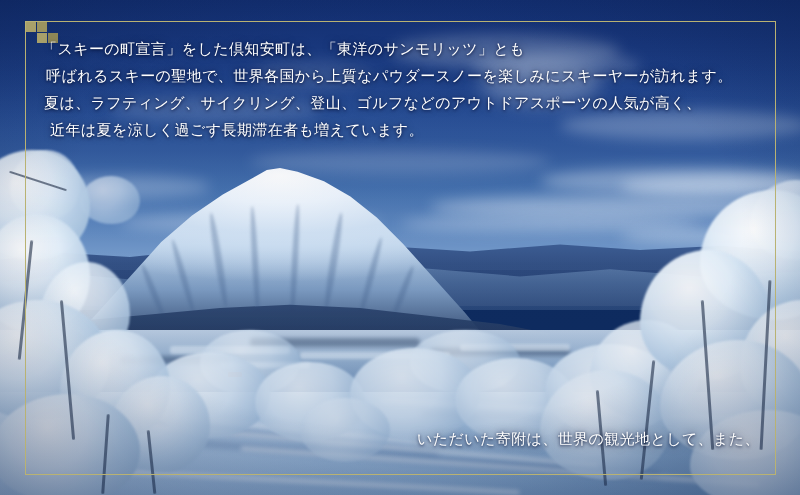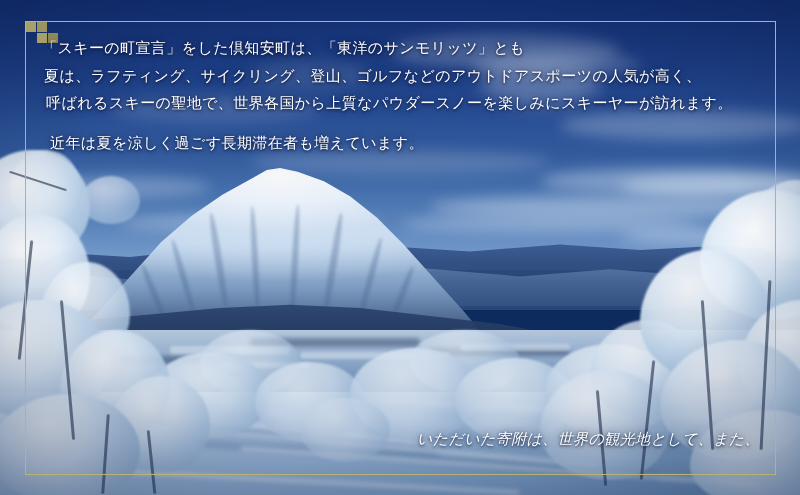--- a/index.html
+++ b/index.html
@@ -200,33 +200,33 @@
 
   
   .text-top{
     position:absolute;left:42px;top:36px;width:716px;
     color:#ffffff;font-size:15px;line-height:27px;
     letter-spacing:.4px;
     text-shadow:0 1px 3px rgba(0,12,45,.85),0 0 7px rgba(0,10,40,.55);
     white-space:nowrap;
   }
   .text-top .ln{display:block;}
-  .text-top .ln.i1{padding-left:0;font-family:Liberation Mono, monospace;}
+  .text-top .ln.i1{padding-left:0;}
   .text-top .ln.i2{padding-left:4px;}
   .text-top .ln.i3{padding-left:2px;}
-  .text-top .ln.i4{padding-left:8px;margin-top:13px;}
+  .text-top .ln.i4{padding-left:8px;}
 
   .text-bottom{
     position:absolute;right:40px;bottom:42px;width:740px;
     color:#ffffff;font-size:15px;line-height:28px;
     letter-spacing:.4px;text-align:right;
     text-shadow:0 1px 3px rgba(0,14,50,.9),0 0 8px rgba(0,10,40,.6);
     white-space:nowrap;
   }
-  .text-bottom .ln{display:block;font-style:italic;}
+  .text-bottom .ln{display:block;}
 </style>
 </head>
 <body>
 
 <div class="stage">
 
   <div class="photo">
 
     <div class="sky"></div>
 
@@ -322,22 +322,22 @@
   </div>
 
   <div class="frame"></div>
   <div class="orn o1"></div>
   <div class="orn o2"></div>
   <div class="orn o3"></div>
   <div class="orn o4"></div>
 
   <div class="text-top">
     <span class="ln i1">「スキーの町宣言」をした倶知安町は、「東洋のサンモリッツ」とも</span>
+    <span class="ln i2">呼ばれるスキーの聖地で、世界各国から上質なパウダースノーを楽しみにスキーヤーが訪れます。</span>
     <span class="ln i3">夏は、ラフティング、サイクリング、登山、ゴルフなどのアウトドアスポーツの人気が高く、</span>
-    <span class="ln i2">呼ばれるスキーの聖地で、世界各国から上質なパウダースノーを楽しみにスキーヤーが訪れます。</span>
     <span class="ln i4">近年は夏を涼しく過ごす長期滞在者も増えています。</span>
   </div>
 
   <div class="text-bottom">
     <span class="ln">いただいた寄附は、世界の観光地として、また、</span>
   </div>
 
 </div>
 
 </body></html>

